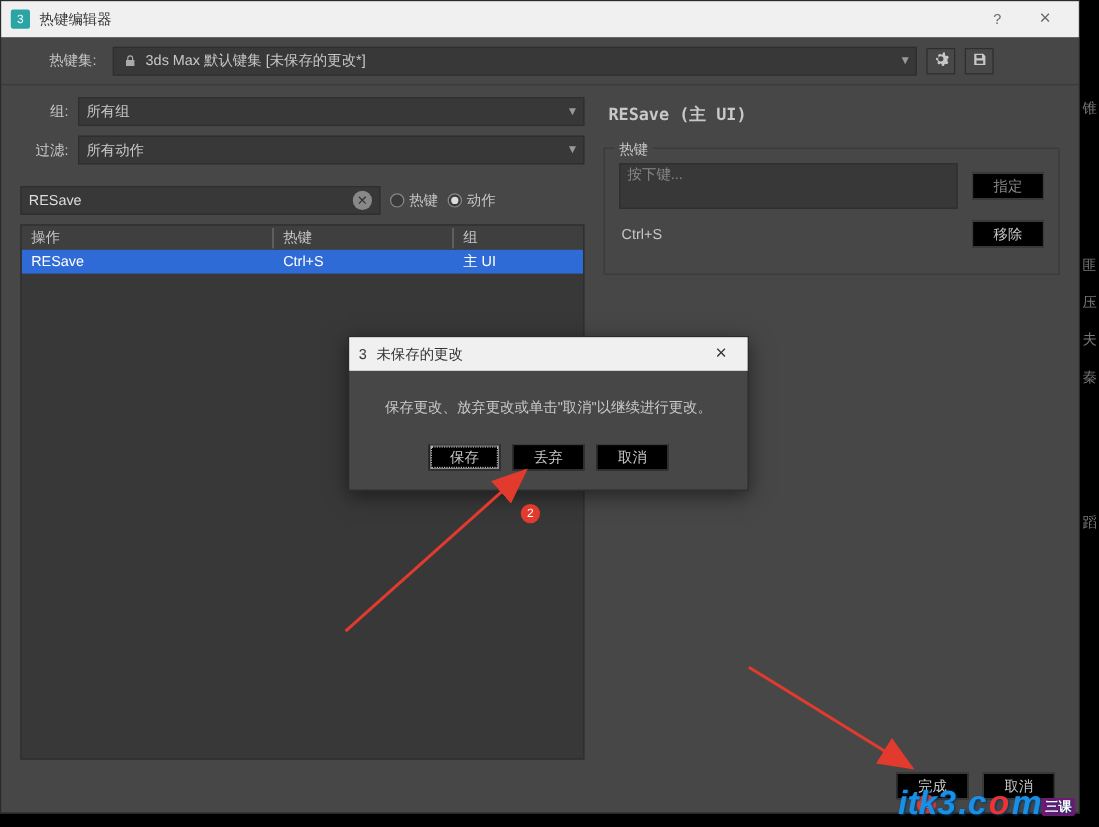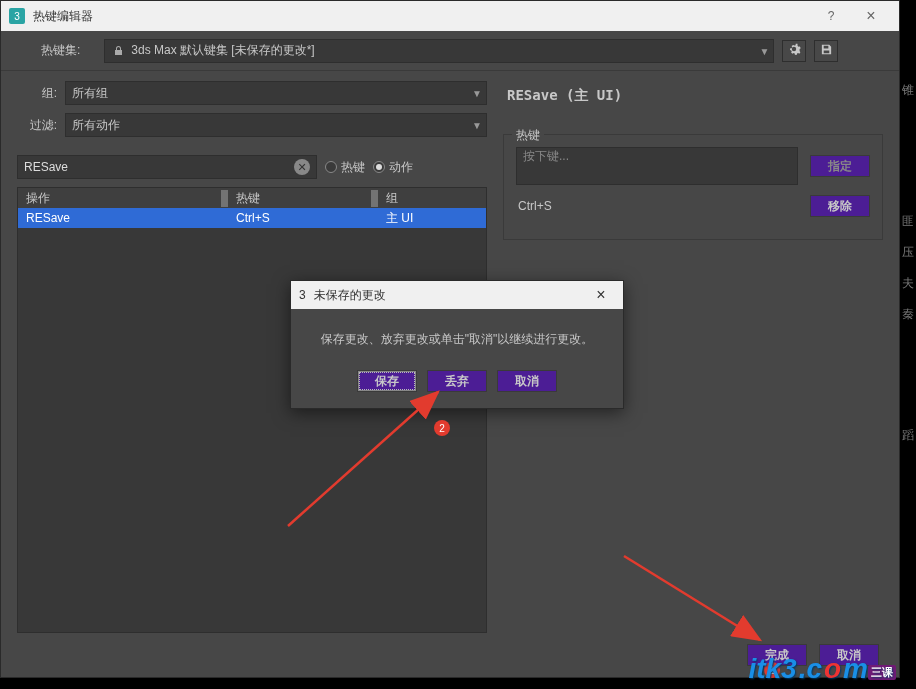--- a/index.html
+++ b/index.html
@@ -15,76 +15,76 @@
   }
   .titlebar .app-icon { width: 16px; height: 16px; background: #2aa4a4; border-radius: 2px; display:flex; align-items:center; justify-content:center; color:#fff; font-size:10px; margin-right:8px; }
   .titlebar .title { flex:1; }
   .titlebar .help { width: 40px; text-align:center; color:#666; cursor:pointer; }
   .titlebar .close { width: 40px; text-align:center; color:#666; cursor:pointer; font-size:16px; }
 
   .toolbar {
     height: 40px; display:flex; align-items:center; padding: 0 40px; gap:8px;
     border-bottom:1px solid #3a3a3a;
   }
-  .toolbar .label { margin-right:16px; }
+  .toolbar .label { margin-right:6px; }
   .dropdown {
     background:#383838; border:1px solid #2e2e2e; height:22px; display:flex; align-items:center;
     padding:11px 6px; color:#c8c8c8; position:relative;
   }
   .dropdown.main { flex:1; max-width: 670px; }
   .dropdown .caret { position:absolute; right:4px; top:50%; transform:translateY(-50%); font-size:10px; color:#999; }
   .dropdown .lock { width:14px; height:14px; display:inline-flex; align-items:center; justify-content:center; margin-right:6px; color:#aaa; }
   .iconbtn {
     width:24px; height:22px; background:#484848; border:1px solid #2e2e2e; display:flex; align-items:center; justify-content:center; color:#c8c8c8; cursor:pointer;
   }
 
   .body {
     display:flex; height: calc(100% - 30px - 40px - 44px); padding: 10px 16px 0 16px; gap: 16px;
   }
 
   .left-pane { flex: 0 0 470px; display:flex; flex-direction:column; }
-  .right-pane { flex:1; display:flex; flex-direction:column;gap:11px; }
+  .right-pane { flex:1; display:flex; flex-direction:column; }
 
   .row { display:flex; align-items:center; margin-bottom:8px; gap:8px; }
   .row .label { width:40px; text-align:right; }
   .row .dropdown { flex:1; }
 
   .searchbox {
     flex:1; background:#383838; border:1px solid #2e2e2e; height:24px; display:flex; align-items:center;
     padding:0 6px; color:#ddd;
   }
   .searchbox .clear { margin-left:auto; width:16px; height:16px; border-radius:50%; background:#888; color:#333; display:flex; align-items:center; justify-content:center; font-size:11px; cursor:pointer; }
 
   .radio { display:flex; align-items:center; gap:4px; cursor:pointer; }
   .radio .dot { width:12px; height:12px; border-radius:50%; border:1px solid #888; background:#3a3a3a; display:flex; align-items:center; justify-content:center; }
   .radio.selected .dot::after { content:""; width:6px; height:6px; border-radius:50%; background:#ddd; }
 
   .table { flex:1; background:#383838; border:1px solid #2e2e2e; display:flex; flex-direction:column; overflow:hidden; }
   .thead { display:flex; background:#3f3f3f; height:20px; align-items:center; font-size:12px; }
-  .thead .th { padding:0 8px; border-right:7px solid #737373; }
+  .thead .th { padding:0 8px; border-right:1px solid #737373; }
   .th1 { flex: 0 0 210px; }
   .th2 { flex: 0 0 150px; }
   .th3 { flex: 1; border-right:none !important; }
   .tbody { flex:1; overflow:hidden; }
   .trow { display:flex; height:20px; align-items:center; background:#2f6bd6; color:#fff; }
   .trow .td { padding:0 8px; }
 
   .right-title { font-size:14px; font-weight:bold; margin: 6px 0 14px 4px; font-family: "SimSun", monospace; }
 
   .fieldset {
     border:1px solid #3a3a3a; padding:12px 12px; position:relative; margin-top:4px;
   }
   .fieldset .legend { position:absolute; top:-8px; left:8px; background:#474747; padding:0 4px; }
   .fieldset .frow { display:flex; align-items:center; gap:12px; margin-bottom:10px; }
   .input {
     flex:1; background:#383838; border:1px solid #2e2e2e; height:38px; padding:0 6px; color:#888;
   }
   .btn {
-    min-width:60px; height:22px; background:#4c1d95; border:1px solid #3a3a3a; color:#c8c8c8;
-    display:inline-flex; align-items:center; justify-content:center; padding:0 14px; cursor:pointer;font-weight:bold;
+    min-width:60px; height:22px; background:#000000; border:1px solid #3a3a3a; color:#c8c8c8;
+    display:inline-flex; align-items:center; justify-content:center; padding:0 14px; cursor:pointer;
   }
   .btn.disabled { color:#888; }
   .hk-text { flex:1; padding-left:2px; }
 
   .footer {
     height:44px; display:flex; align-items:center; justify-content:flex-end; padding:0 20px; gap:12px;
   }
 
   
   .modal {

